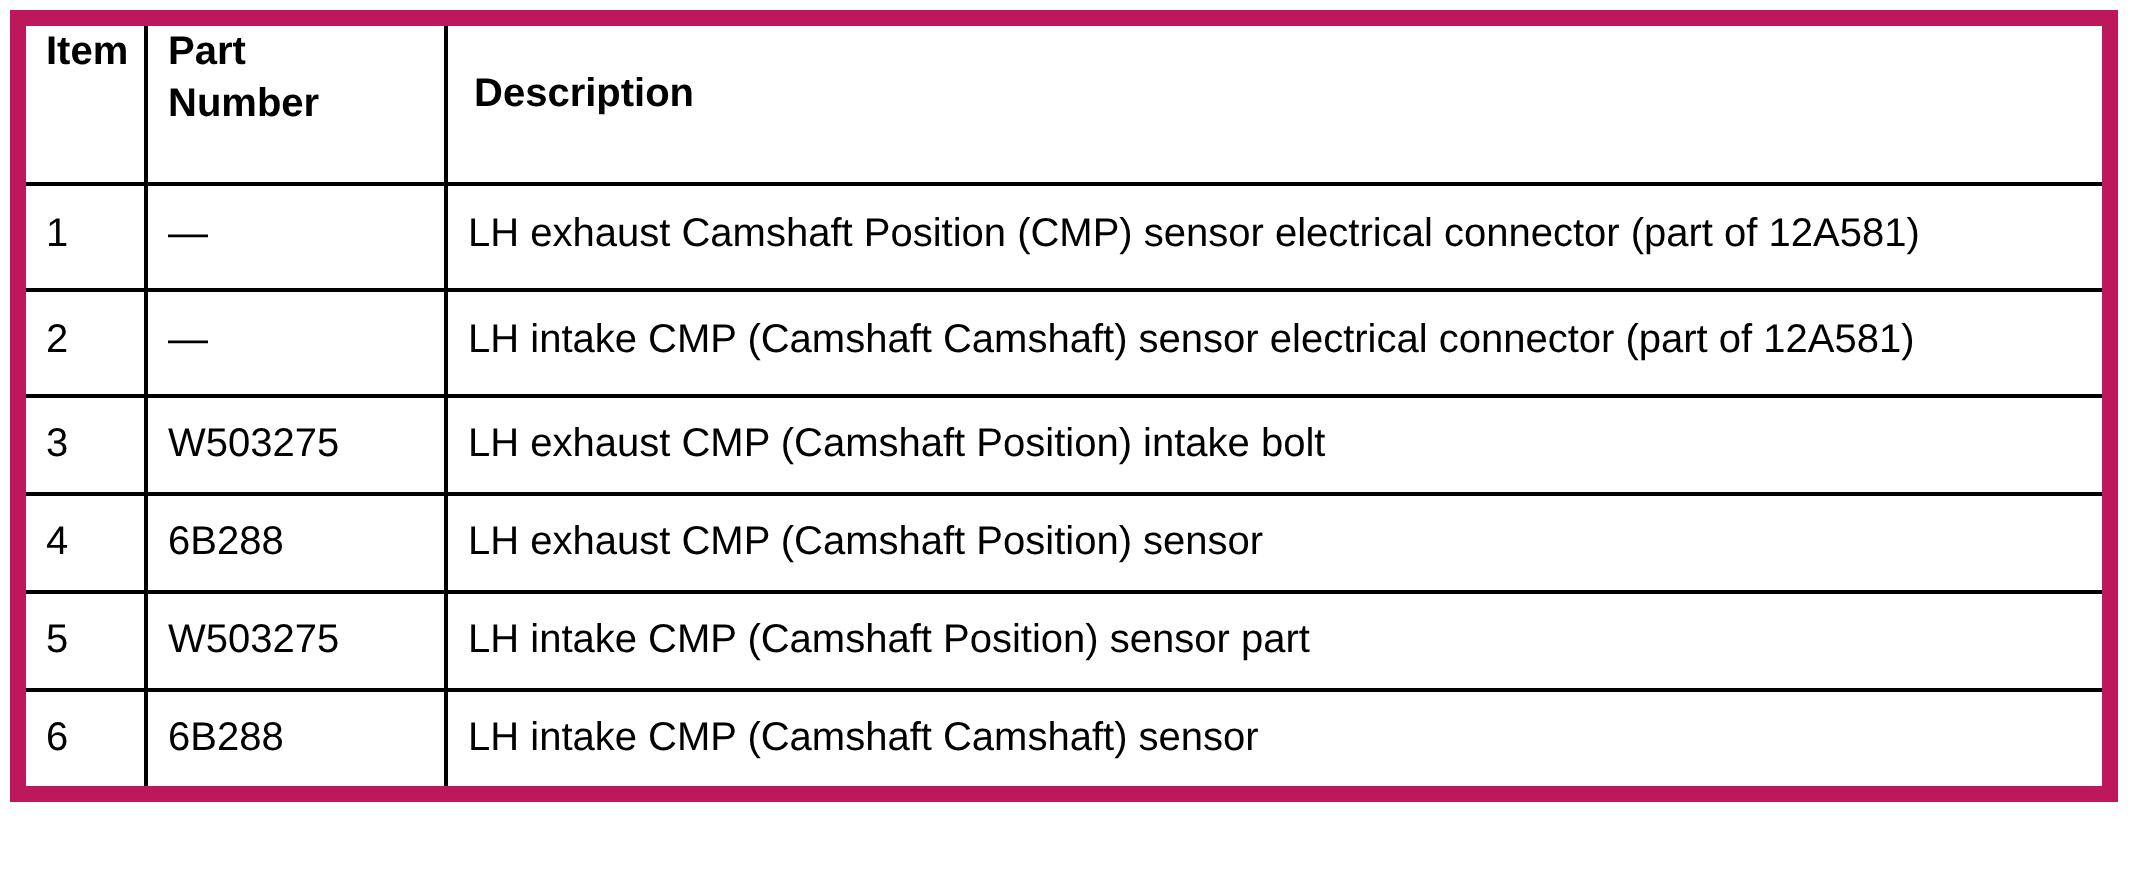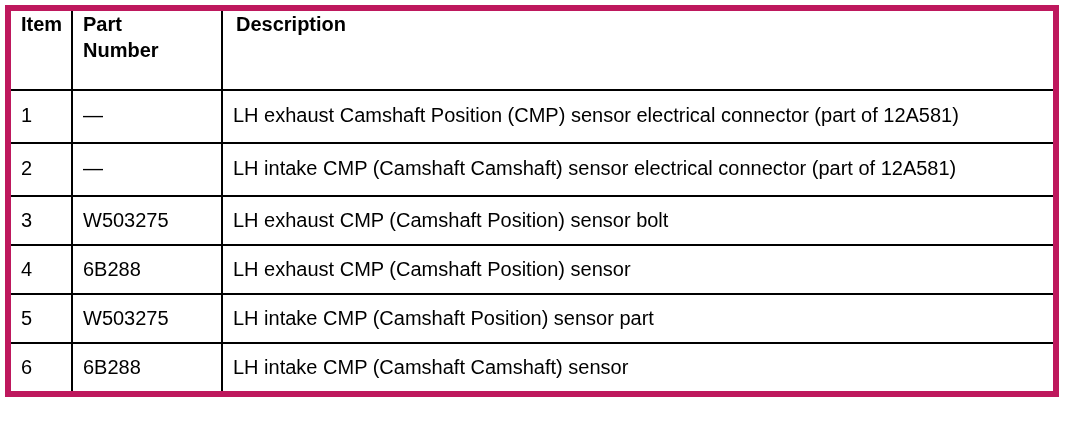--- a/index.html
+++ b/index.html
@@ -22,21 +22,21 @@
     height: 438px;
     background: #ffffff;
     box-sizing: border-box;
     padding: 5px 13px 0 5px;
   }
 
   table.parts-table {
     width: 1054px;
     border-collapse: collapse;
     table-layout: fixed;
-    border: 6px solid #be185d;
+    border: 8px solid #be185d;
     background: #ffffff;
   }
 
   table.parts-table col.col-item   { width: 64px; }
   table.parts-table col.col-part   { width: 150px; }
   table.parts-table col.col-desc   { width: auto; }
 
   table.parts-table th,
   table.parts-table td {
     border: 2px solid #000000;
@@ -52,21 +52,21 @@
     font-size: 20px;
     line-height: 26px;
     height: 78px;
     vertical-align: bottom;
     padding: 0 0 8px 0;
   }
   th .hcell {
     padding-left: 10px;
     padding-right: 8px;
   }
-  th.th-desc .hcell { padding-left: 13px; }
+  th.th-desc .hcell { padding-left: 13px; margin-top: 21px; }
 
   
   tbody td {
     font-weight: normal;
     font-size: 20px;
     line-height: 29px;
   }
   tbody td .cell {
     padding: 10px 8px 10px 10px;
   }
@@ -134,21 +134,21 @@
         </td>
       </tr>
       <tr class="row-short">
         <td class="td-item">
           <div class="cell">3</div>
         </td>
         <td class="td-part">
           <div class="cell">W503275</div>
         </td>
         <td class="td-desc">
-          <div class="cell">LH exhaust CMP (Camshaft Position) sensor bolt</div>
+          <div class="cell">LH exhaust CMP (Camshaft Position) intake bolt</div>
         </td>
       </tr>
       <tr class="row-short">
         <td class="td-item">
           <div class="cell">4</div>
         </td>
         <td class="td-part">
           <div class="cell">6B288</div>
         </td>
         <td class="td-desc">

